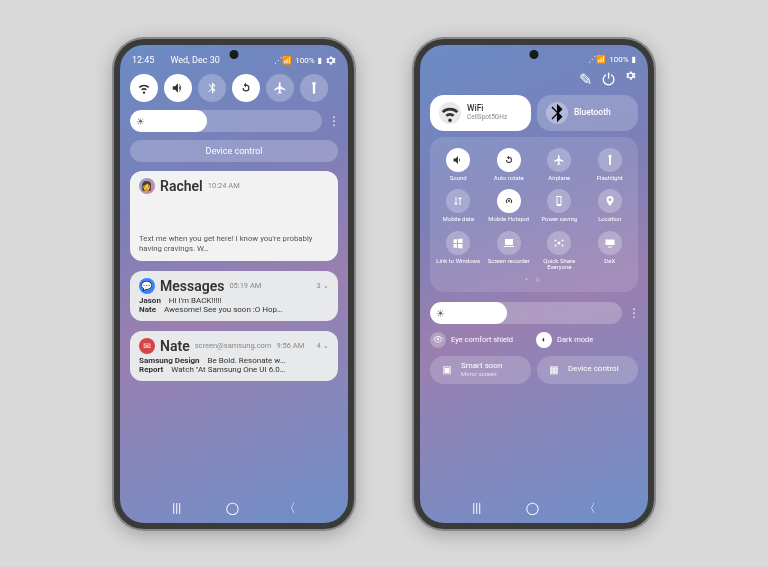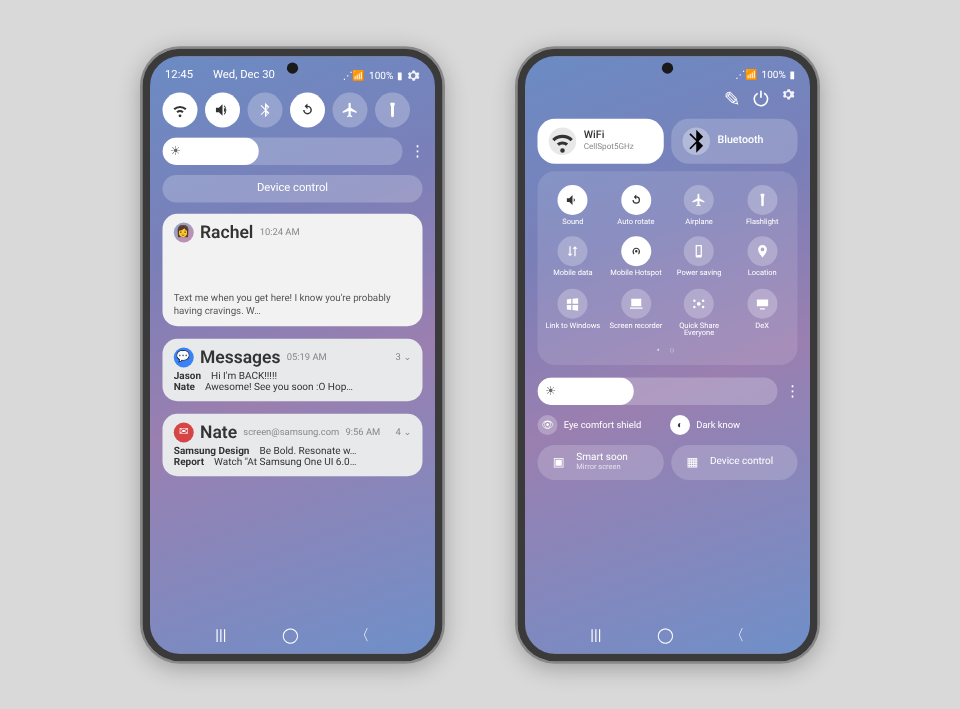--- a/index.html
+++ b/index.html
@@ -336,21 +336,21 @@
     <div class="more-dots">⋮</div>
   </div>
 
   <div class="toggle-row">
     <div class="toggle-chip">
         <div class="toggle-dot">👁</div>
         <span>Eye comfort shield</span>
       </div>
     <div class="toggle-chip">
         <div class="toggle-dot on">◐</div>
-        <span>Dark know</span>
+        <span>Dark mode</span>
       </div>
   </div>
 
   <div class="wide-row">
     <div class="wide">
       <div class="wide-icon">▣</div>
       <div class="wide-text">
           <span class="wide-title">Smart soon</span>
           <span class="wide-sub">Mirror screen</span>
         </div>

